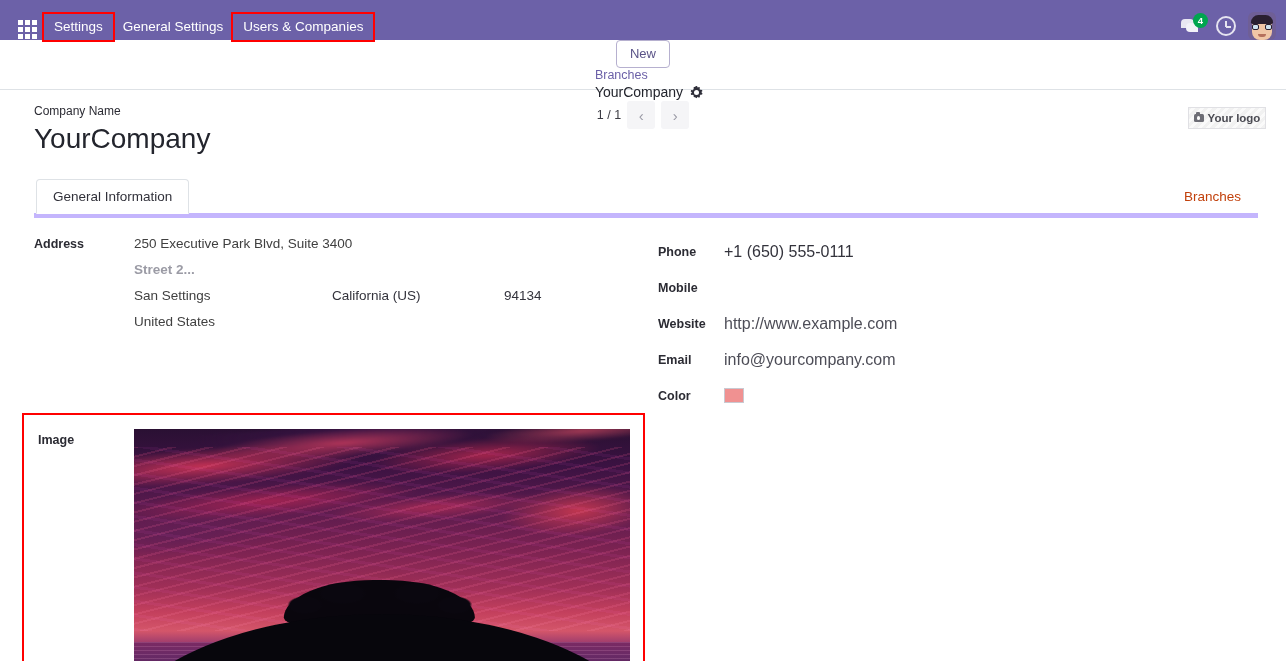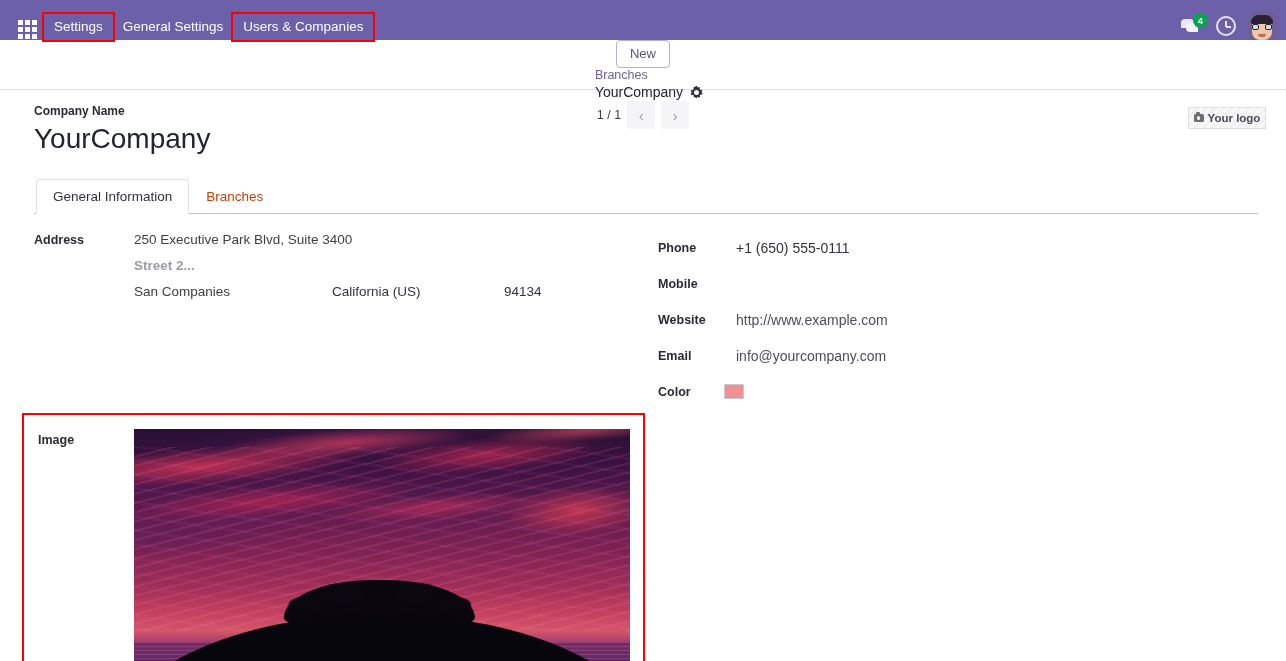--- a/index.html
+++ b/index.html
@@ -180,31 +180,32 @@
     content: ""; position: absolute; left: 2.5px; top: -2.5px;
     width: 4px; height: 2.5px; background: #6d6d75; border-radius: 1px 1px 0 0;
   }
   .logo-placeholder .cam::after {
     content: ""; position: absolute; left: 3.2px; top: 2px;
     width: 3.6px; height: 3.6px; border-radius: 50%; background: #fafafa;
   }
   .logo-placeholder span { font-size: 11.5px; color: #4b4b53; font-weight: bold; }
 
   .field-label-small {
-    font-size: 12px; font-weight: bold; color: #2b2b33; margin-bottom: 1px;
+    font-size: 12px; font-weight: normal; color: #2b2b33; margin-bottom: 1px;
   }
   .company-title {
     font-size: 28px; color: #23252d; font-weight: normal; line-height: 40px;
   }
 
   
   .tabs {
     display: flex; margin-top: 20px;
-    border-bottom: 1px solid #c4b5fd;
+    border-bottom: 5px solid #c4b5fd;
     padding-left: 2px;
+    justify-content: space-between;
   }
   .tab {
     font-size: 13.5px; padding: 9px 16px; cursor: pointer;
     color: #c2410c; border: 1px solid transparent; margin-bottom: -1px;
     border-radius: 4px 4px 0 0;
   }
   .tab.active {
     color: #31313a; background: #fff;
     border-color: #dee2e6 #dee2e6 #ffffff;
   }
@@ -221,21 +222,21 @@
   }
   .fvalue { font-size: 13.5px; color: #33333c; font-weight: bold; }
   .fvalue.placeholder { color: #9b9ba5; }
   .addr-line { display: flex; margin-bottom: 11px; }
   .addr-line .c1 { width: 198px; font-size: 13.5px; color: #404040; }
   .addr-line .c2 { width: 172px; font-size: 13.5px; color: #33333c; }
   .addr-line .c3 { font-size: 13.5px; color: #33333c; }
 
   .rrow { display: flex; align-items: center; height: 31px; margin-bottom: 5px; }
   .rlabel { width: 66px; flex: none; font-size: 12.5px; font-weight: bold; color: #2b2b33; }
-  .rvalue { font-size: 14px; color: #33333c; margin-left: 12px; }
+  .rvalue { font-size: 16px; color: #33333c; }
   .rvalue.link { color: #4d4d57; }
   .color-swatch {
     width: 20px; height: 15px; border: 1px solid #c9c9d1; cursor: pointer;
   }
 
   
   .image-annot {
     position: absolute;
     left: 22px; top: 323px;
     width: 623px; height: 332px;
@@ -448,23 +449,26 @@
       <div class="frow">
         <div class="flabel">Address</div>
         <div>
           <div class="addr-line">
             <span class="c1" style="width:auto">250 Executive Park Blvd, Suite 3400</span>
           </div>
           <div class="addr-line">
             <span class="c1 fvalue placeholder" style="width:auto;color:#9b9ba5">Street 2...</span>
           </div>
           <div class="addr-line">
-            <span class="c1">San Companies</span>
+            <span class="c1">San Settings</span>
             <span class="c2">California (US)</span>
             <span class="c3">94134</span>
+          </div>
+          <div class="addr-line">
+            <span class="c1" style="width:auto">United States</span>
           </div>
         </div>
       </div>
     </div>
 
     <div class="col-right">
       <div class="rrow">
         <span class="rlabel">Phone</span>
         <span class="rvalue">+1 (650) 555-0111</span>
       </div>

